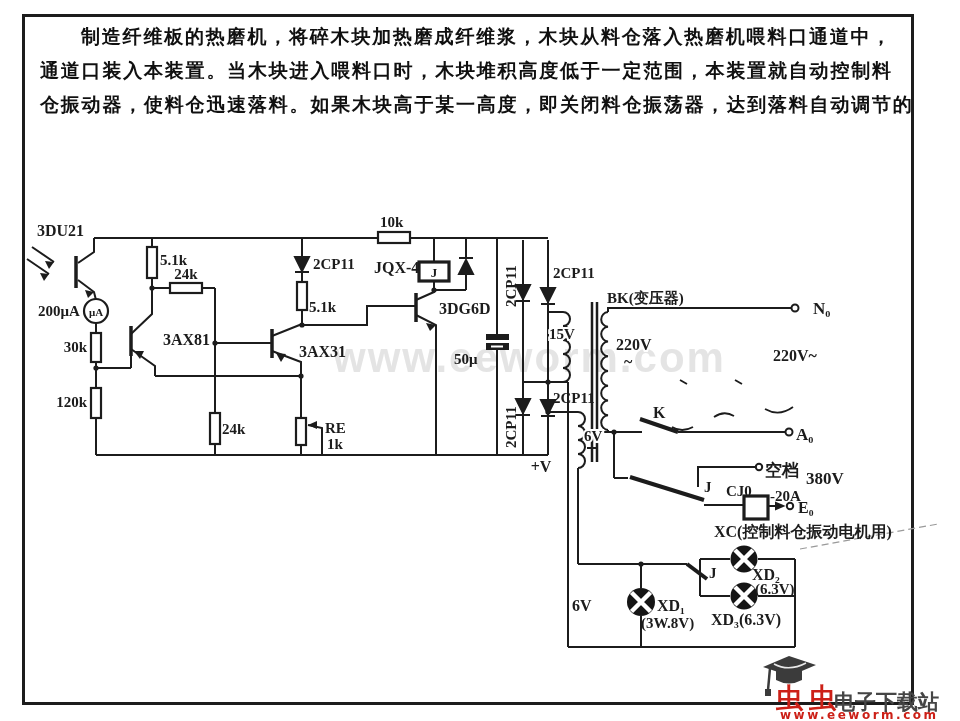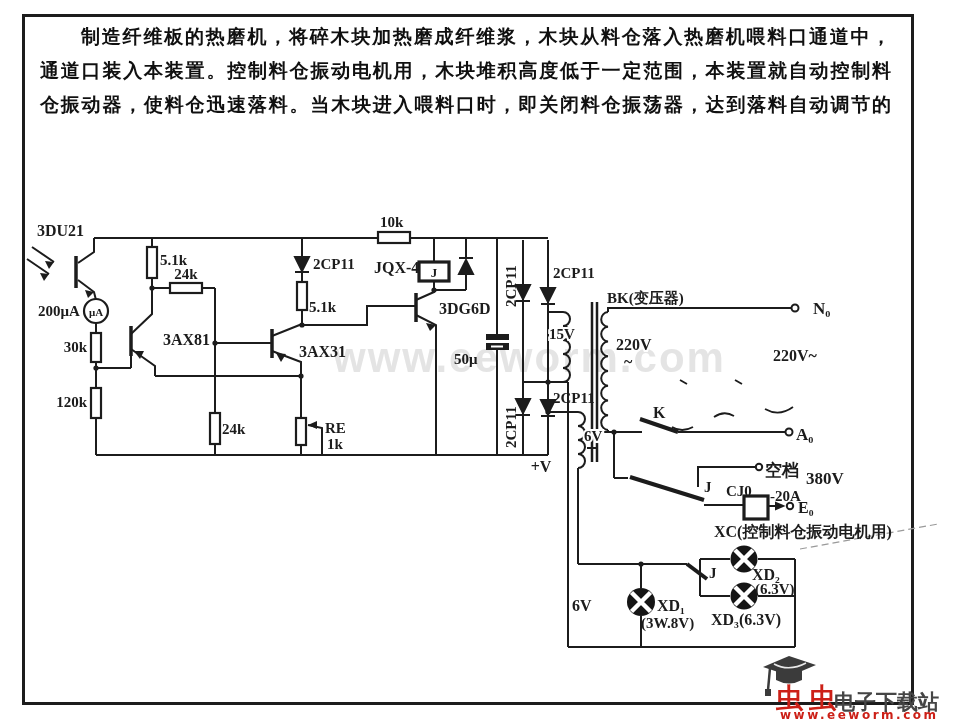--- a/index.html
+++ b/index.html
@@ -30,22 +30,22 @@
 </style>
 </head>
 <body>
 
 <div id="stage">
 
   <div class="frame"></div>
 
   <div class="desc">
     <div class="ln first">制造纤维板的热磨机，将碎木块加热磨成纤维浆，木块从料仓落入热磨机喂料口通道中，</div>
-    <div class="ln">通道口装入本装置。控制料仓振动电机用，木块堆积高度低于一定范围，本装置就自动控制料</div>
-    <div class="ln">仓振动器，使料仓迅速落料。当木块进入喂料口时，即关闭料仓振荡器，达到落料自动调节的</div>
+    <div class="ln">通道口装入本装置。当木块进入喂料口时，木块堆积高度低于一定范围，本装置就自动控制料</div>
+    <div class="ln">仓振动器，使料仓迅速落料。如果木块高于某一高度，即关闭料仓振荡器，达到落料自动调节的</div>
   </div>
 
   <div class="watermark">www.eeworm.com</div>
 
   <svg id="schematic" width="960" height="721" viewBox="0 0 960 721" style="position:absolute;left:0;top:0;">
     <g stroke="#1c1c1c" stroke-width="2" fill="none">
 
       <path d="M94,238 H378 M410,238 H548"></path>
       <path d="M96,455 H548"></path>
 

